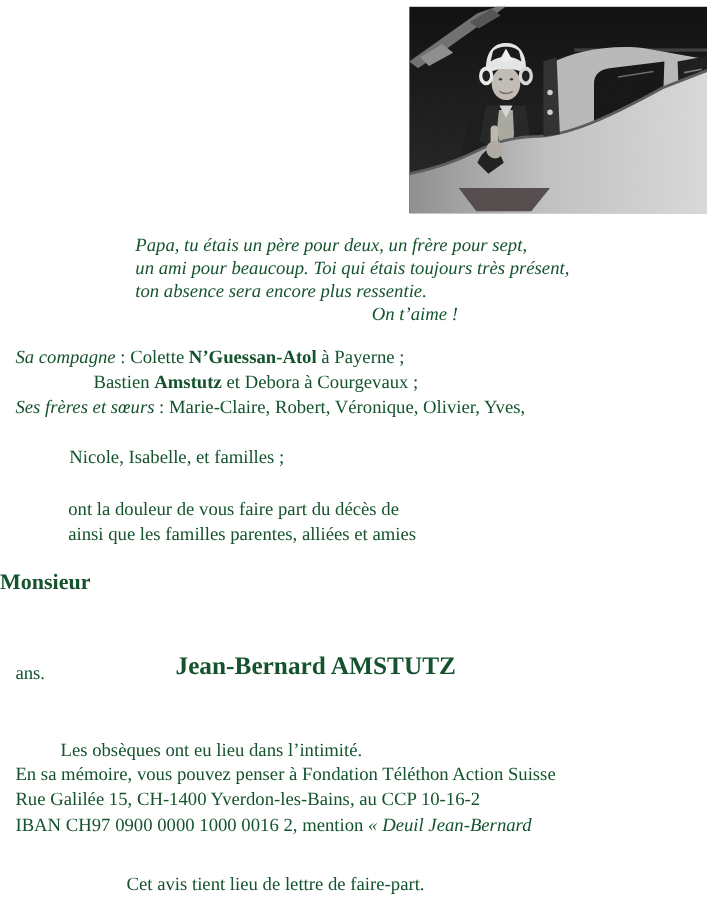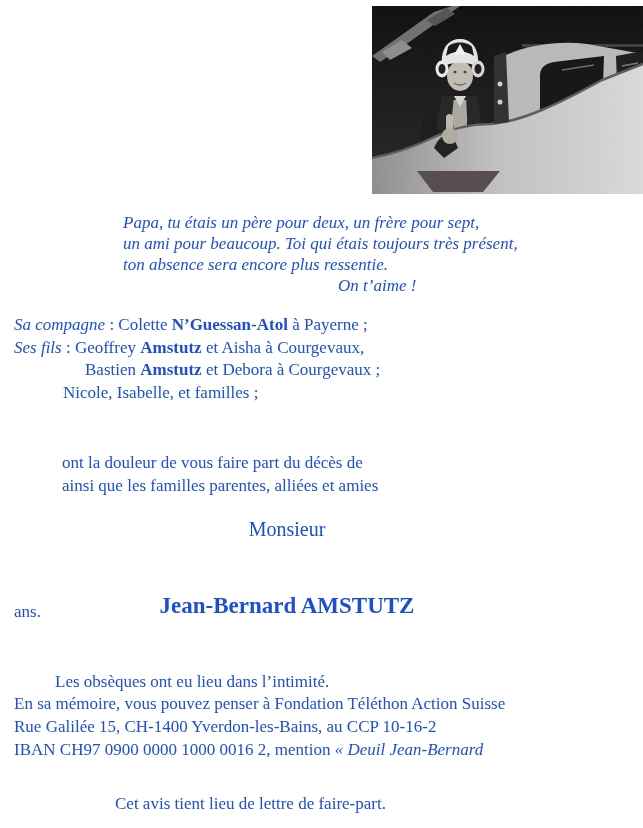--- a/index.html
+++ b/index.html
@@ -1,21 +1,21 @@
 <!DOCTYPE html>
 <html><head>
 <meta charset="utf-8">
 <style>
   html,body{margin:0;padding:0;background:#ffffff;}
   .page{
     position:relative;
     width:643px;height:828px;
     background:#ffffff;
     font-family:"Liberation Serif","DejaVu Serif",serif;
-    color:#1d4ed8;
+    color:#14532d;
     overflow:hidden;
   }
   .line{white-space:nowrap;font-size:17px;}
   .i{font-style:italic;}
   .b{font-weight:bold;}
 
   .photo{
     position:absolute;left:372px;top:6px;width:271px;height:188px;
   }
   .photo svg{display:block;width:271px;height:188px;}
@@ -23,29 +23,29 @@
   .dedication{
     position:absolute;left:123px;top:212px;
     font-style:italic;line-height:21px;
   }
   .dedication .sig{padding-left:215px;}
 
   .family{
     position:absolute;left:14px;top:314px;line-height:22.5px;
   }
   .family .indent-bastien{padding-left:71px;}
-  .family .indent-nicole{padding-left:49px;}
+  .family .indent-nicole{padding-left:49px;margin-top:23px;}
 
   .announcement{
     position:absolute;left:62px;top:452px;line-height:22.5px;
   }
 
   .title-monsieur{
     position:absolute;left:0;top:518px;width:574px;
-    text-align:center;font-weight:normal;font-size:20px;white-space:nowrap;
+    text-align:left;font-weight:bold;font-size:20px;white-space:nowrap;
   }
   .deceased-name{
     position:absolute;left:0;top:553px;width:574px;
     text-align:center;font-weight:bold;font-size:23px;white-space:nowrap;margin-top:40px;
   }
 
   .death{
     position:absolute;left:14px;top:601px;line-height:22.5px;
   }
   .funeral{
@@ -132,22 +132,22 @@
 
   <div class="dedication">
     <div class="line">Papa, tu étais un père pour deux, un frère pour sept,</div>
     <div class="line">un ami pour beaucoup. Toi qui étais toujours très présent,</div>
     <div class="line">ton absence sera encore plus ressentie.</div>
     <div class="line sig">On t’aime !</div>
   </div>
 
   <div class="family">
     <div class="line"><span class="i">Sa compagne</span><span> : Colette </span><span class="b">N’Guessan-Atol</span><span> à Payerne ;</span></div>
-    <div class="line"><span class="i">Ses fils</span><span> : Geoffrey </span><span class="b">Amstutz</span><span> et Aisha à Courgevaux,</span></div>
     <div class="line indent-bastien"><span>Bastien </span><span class="b">Amstutz</span><span> et Debora à Courgevaux ;</span></div>
+    <div class="line"><span class="i">Ses frères et sœurs</span><span> : Marie-Claire, Robert, Véronique, Olivier, Yves,</span></div>
     <div class="line indent-nicole"><span>Nicole, Isabelle, et familles ;</span></div>
   </div>
 
   <div class="announcement">
     <div class="line">ont la douleur de vous faire part du décès de</div>
     <div class="line">ainsi que les familles parentes, alliées et amies</div>
   </div>
 
   <div class="title-monsieur">Monsieur</div>
   <div class="deceased-name">Jean-Bernard AMSTUTZ</div>

